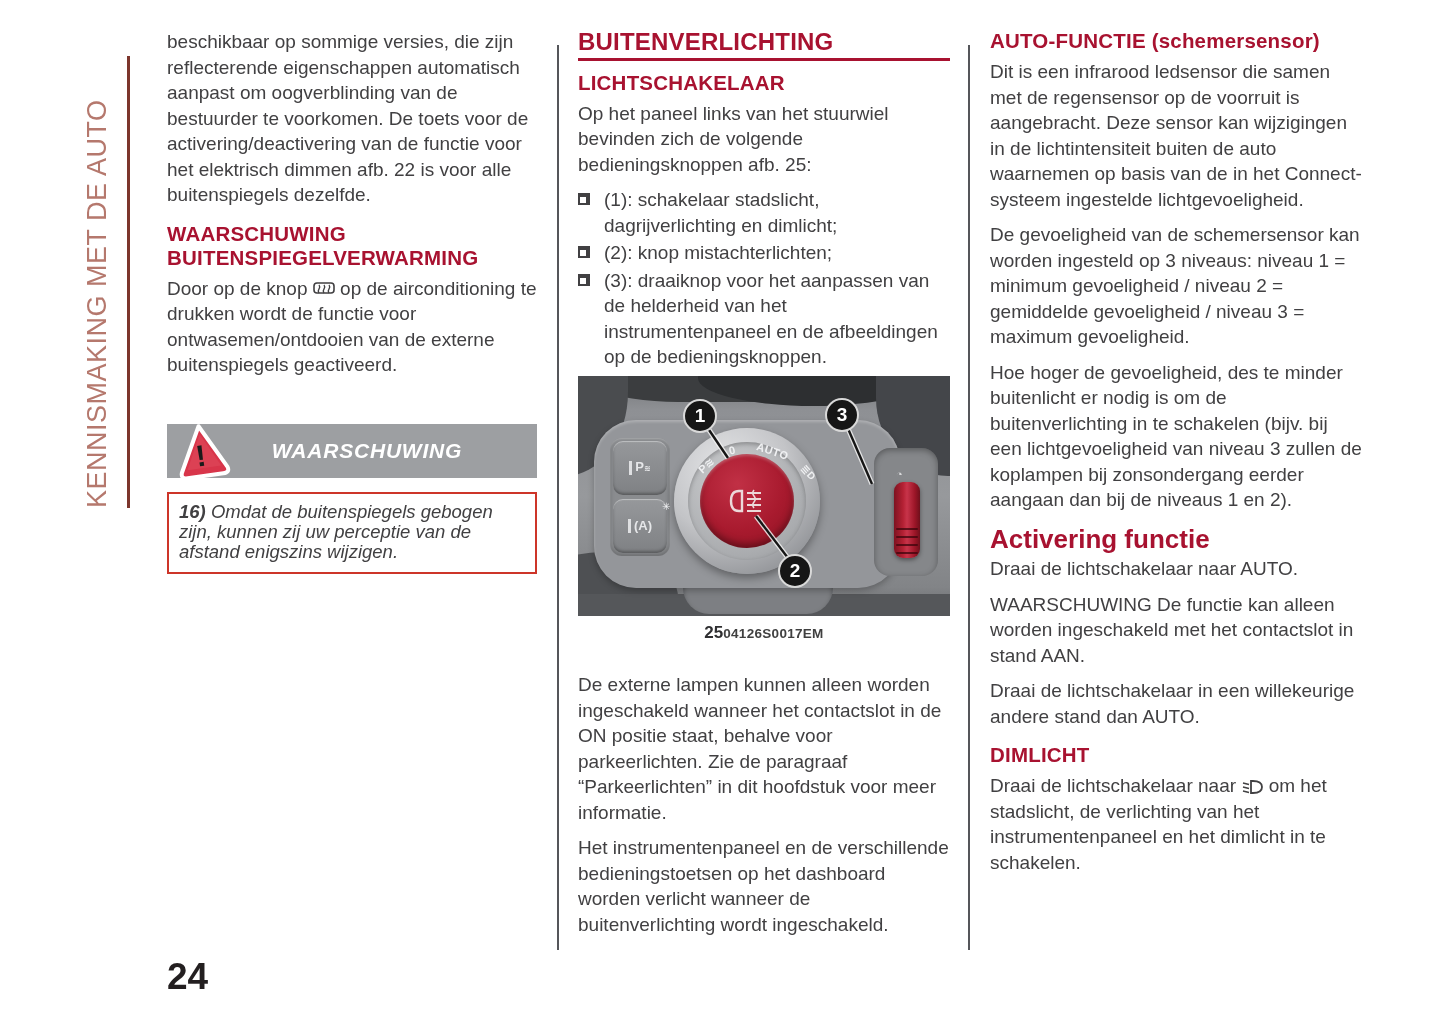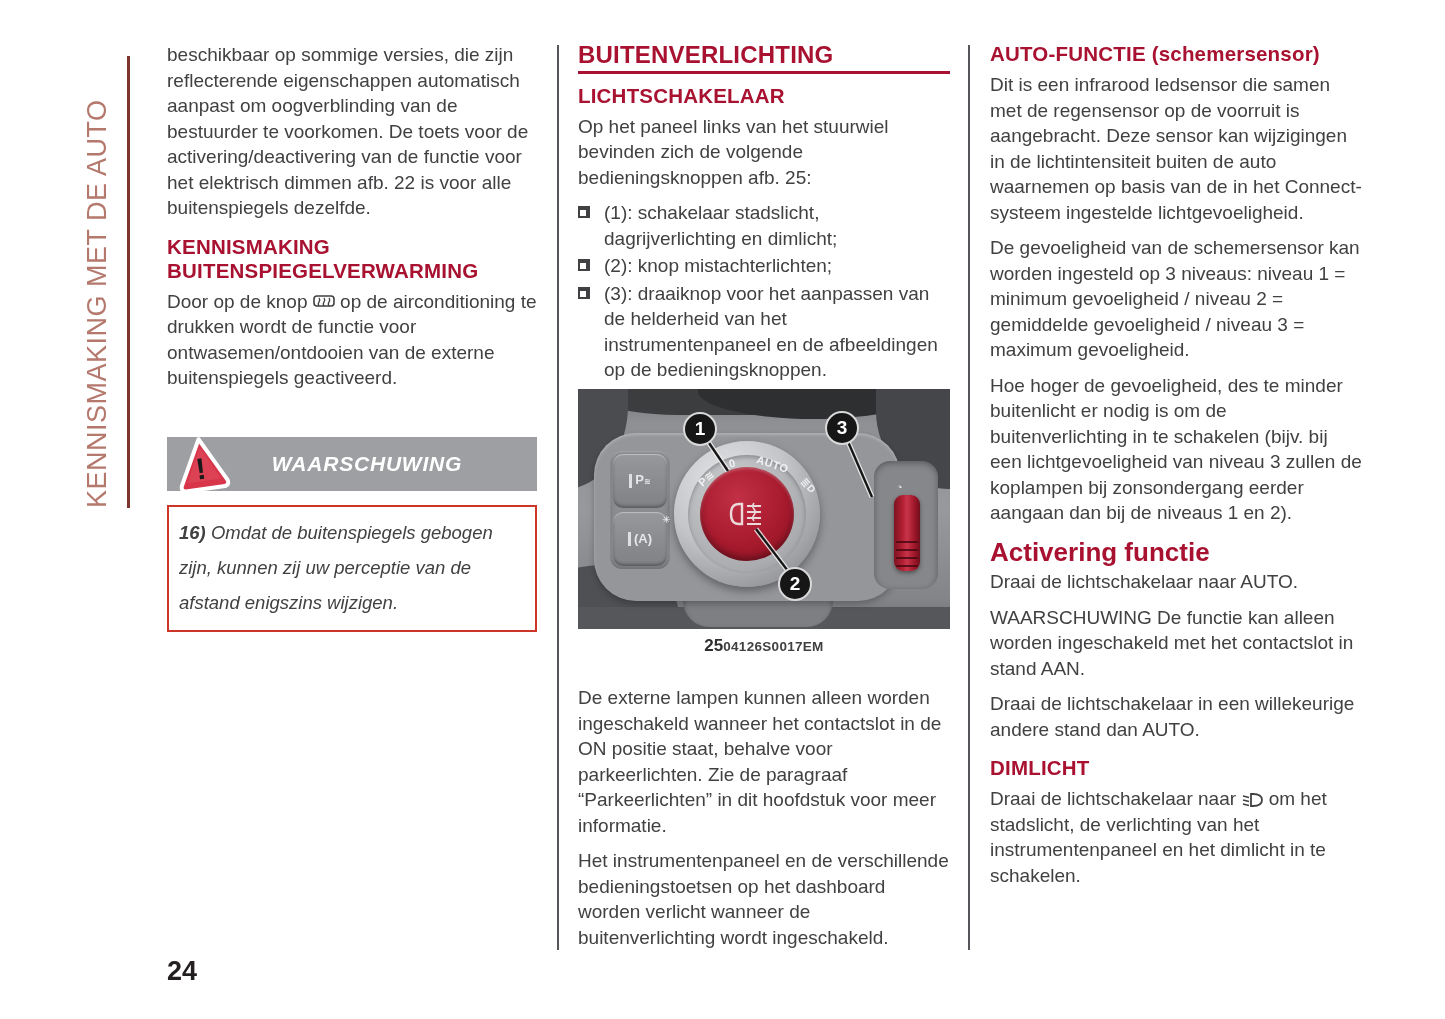--- a/index.html
+++ b/index.html
@@ -9,21 +9,21 @@
 
   
   .sidebar-label{
     position:absolute; left:82px; top:56px; height:452px;
     writing-mode:vertical-rl; transform:rotate(180deg);
     font-size:27px; letter-spacing:.5px; color:#b5786d; white-space:nowrap;
   }
   .sidebar-rule{ position:absolute; left:127px; top:56px; width:3px; height:452px; background:#7c352c; }
 
   
-  .col{ position:absolute; top:42px; width:372px; font-size:19px; line-height:25.5px; }
+  .col{ position:absolute; top:29px; width:372px; font-size:19px; line-height:25.5px; }
   .col1{ left:167px; width:370px; }
   .col2{ left:578px; }
   .col3{ left:990px; }
   .sep{ position:absolute; top:45px; width:2px; height:905px; background:#55565a; }
   .sep1{ left:557px; } .sep2{ left:968px; }
 
   p.body{ margin:0 0 10px 0; }
   h2.section{ font-size:20.5px; line-height:24px; font-weight:bold; color:#a81230; margin:14px 0 6px 0; letter-spacing:.2px;}
   h1.title{ font-size:24px; font-weight:bold; color:#a81230; letter-spacing:.2px;
             border-bottom:3px solid #a81230; padding-bottom:3px; margin-bottom:10px;}
@@ -35,21 +35,21 @@
                border:2px solid #414042; border-top-width:4px; border-right-width:4px; display:inline-block;}
 
   
   .warnbox{ margin-top:46px; height:54px; background:#9d9fa2; display:flex; align-items:center; position:relative;}
   .warnbox .tri{ position:absolute; left:6px; top:-4px; }
   .warnbox .wlabel{ flex:1; text-align:center; color:#ffffff; font-weight:bold; font-style:italic;
                     font-size:21px; letter-spacing:.8px; padding-left:30px;}
 
   
   .notebox{ margin-top:14px; border:2px solid #cd3529; padding:8px 14px 10px 10px;
-            font-style:italic; font-size:18.5px; line-height:35px; color:#414042;}
+            font-style:italic; font-size:18.5px; line-height:20px; color:#414042;}
   .notebox b{ font-weight:bold; }
 
   
   .inline-ic{ display:inline-block; vertical-align:-2px; }
 
   
   .figure{ position:relative; width:372px; height:240px; margin-top:6px; overflow:hidden;
            background:linear-gradient(180deg,#737578 0%,#8e9094 14%,#97999c 50%,#828487 88%,#6a6c6f 100%);}
   .fig-topdark{ position:absolute; left:-20px; right:-20px; top:-36px; height:62px; background:#3b3d3f;
                 border-radius:0 0 120px 120px / 0 0 46px 46px; }
@@ -105,37 +105,37 @@
   .callout{ position:absolute; width:34px; height:34px; border-radius:50%; background:#161616;
             border:2px solid #d9d9d9; color:#ffffff; font-weight:bold; font-size:19px;
             display:flex; align-items:center; justify-content:center; z-index:5;}
   .c1{ left:105px; top:23px; } .c2{ left:200px; top:178px; } .c3{ left:247px; top:22px; }
   .leaders{ position:absolute; left:0; top:0; width:372px; height:240px; z-index:4;}
 
   .figcaption{ display:flex; justify-content:center; align-items:baseline; margin-top:4px; margin-bottom:26px;}
   .fignum{ font-size:17px; font-weight:bold; color:#2f2f31; }
   .figcode{ font-size:13.5px; font-weight:bold; color:#404040; letter-spacing:.3px;}
 
-  .pagenum{ position:absolute; left:167px; top:956px; font-size:27px; font-weight:bold; color:#231f20; }
+  .pagenum{ position:absolute; left:167px; top:956px; font-size:37px; font-weight:bold; color:#231f20; }
 </style>
 </head>
 <body>
 
 <div class="page">
 
   <div class="sidebar-label">KENNISMAKING MET DE AUTO</div>
   <div class="sidebar-rule"></div>
 
   <div class="sep sep1"></div>
   <div class="sep sep2"></div>
 
   <div class="col col1">
     <p class="body">beschikbaar op sommige versies, die zijn reflecterende eigenschappen automatisch aanpast om oogverblinding van de bestuurder te voorkomen. De toets voor de activering/deactivering van de functie voor het elektrisch dimmen afb. 22 is voor alle buitenspiegels dezelfde.</p>
 
-    <h2 class="section">KENNISMAKING BUITENSPIEGELVERWARMING</h2>
+    <h2 class="section">WAARSCHUWING BUITENSPIEGELVERWARMING</h2>
 
     <p class="body">
       <span>Door op de knop</span>
       <svg class="inline-ic" width="22" height="15" viewBox="0 0 22 15">
         <rect x="1" y="1" width="20" height="10" rx="3" fill="none" stroke="#414042" stroke-width="1.6"></rect>
         <path d="M6 3 q1.5 2 0 4 q-1.5 2 0 4 M11 3 q1.5 2 0 4 q-1.5 2 0 4 M16 3 q1.5 2 0 4 q-1.5 2 0 4" fill="none" stroke="#414042" stroke-width="1.3"></path>
       </svg>
       <span>op de airconditioning te drukken wordt de functie voor ontwasemen/ontdooien van de externe buitenspiegels geactiveerd.</span>
     </p>
 

